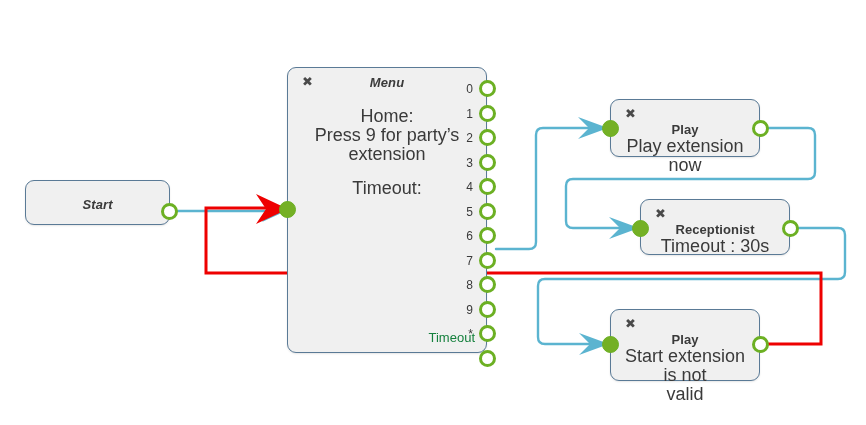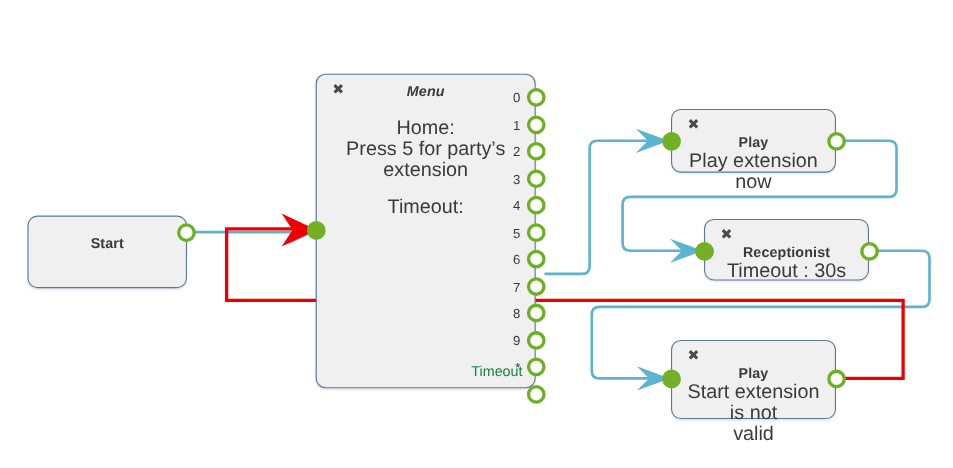--- a/index.html
+++ b/index.html
@@ -77,21 +77,21 @@
     right: 11px;
     bottom: 7px;
     font-size: 13px;
     color: #15803d;
   }
 
   
   #node-play1 { left: 610px; top: 99px; width: 150px; height: 58px; }
   #node-recept { left: 640px; top: 199px; width: 150px; height: 56px; }
   #node-play2 { left: 610px; top: 309px; width: 150px; height: 72px; }
-  #node-start { left: 25px; top: 196px; width: 145px; height: 66px; }
+  #node-start { left: 25px; top: 180px; width: 145px; height: 45px; font-style: italic; }
   #node-start .node-title { padding-top: 16px; }
 
   
   .port {
     position: absolute;
     width: 17px;
     height: 17px;
     border-radius: 50%;
     box-sizing: border-box;
     z-index: 9;
@@ -156,21 +156,21 @@
   <div class="node" id="node-start">
     <div class="node-title">Start</div>
   </div>
   <div class="port ring" style="left:161px; top:203px;"></div>
 
   <div class="node" id="node-menu">
     <div class="node-close">✖</div>
     <div class="node-title">Menu</div>
     <div class="node-body">
       <div>Home:</div>
-      <div>Press 5 for party’s extension</div>
+      <div>Press 9 for party’s extension</div>
       <span class="blank"></span>
       <div>Timeout:</div>
     </div>
     <div class="menu-timeout-label">Timeout</div>
   </div>
   <div class="port filled" style="left:279px; top:201px;"></div>
   <div id="menu-ports">
       <div class="port ring" style="left: 479px; top: 80px;"></div>
       <div class="port-label" style="left: 433px; top: 82px; width: 40px;">0</div>
       <div class="port ring" style="left: 479px; top: 104.5px;"></div>

